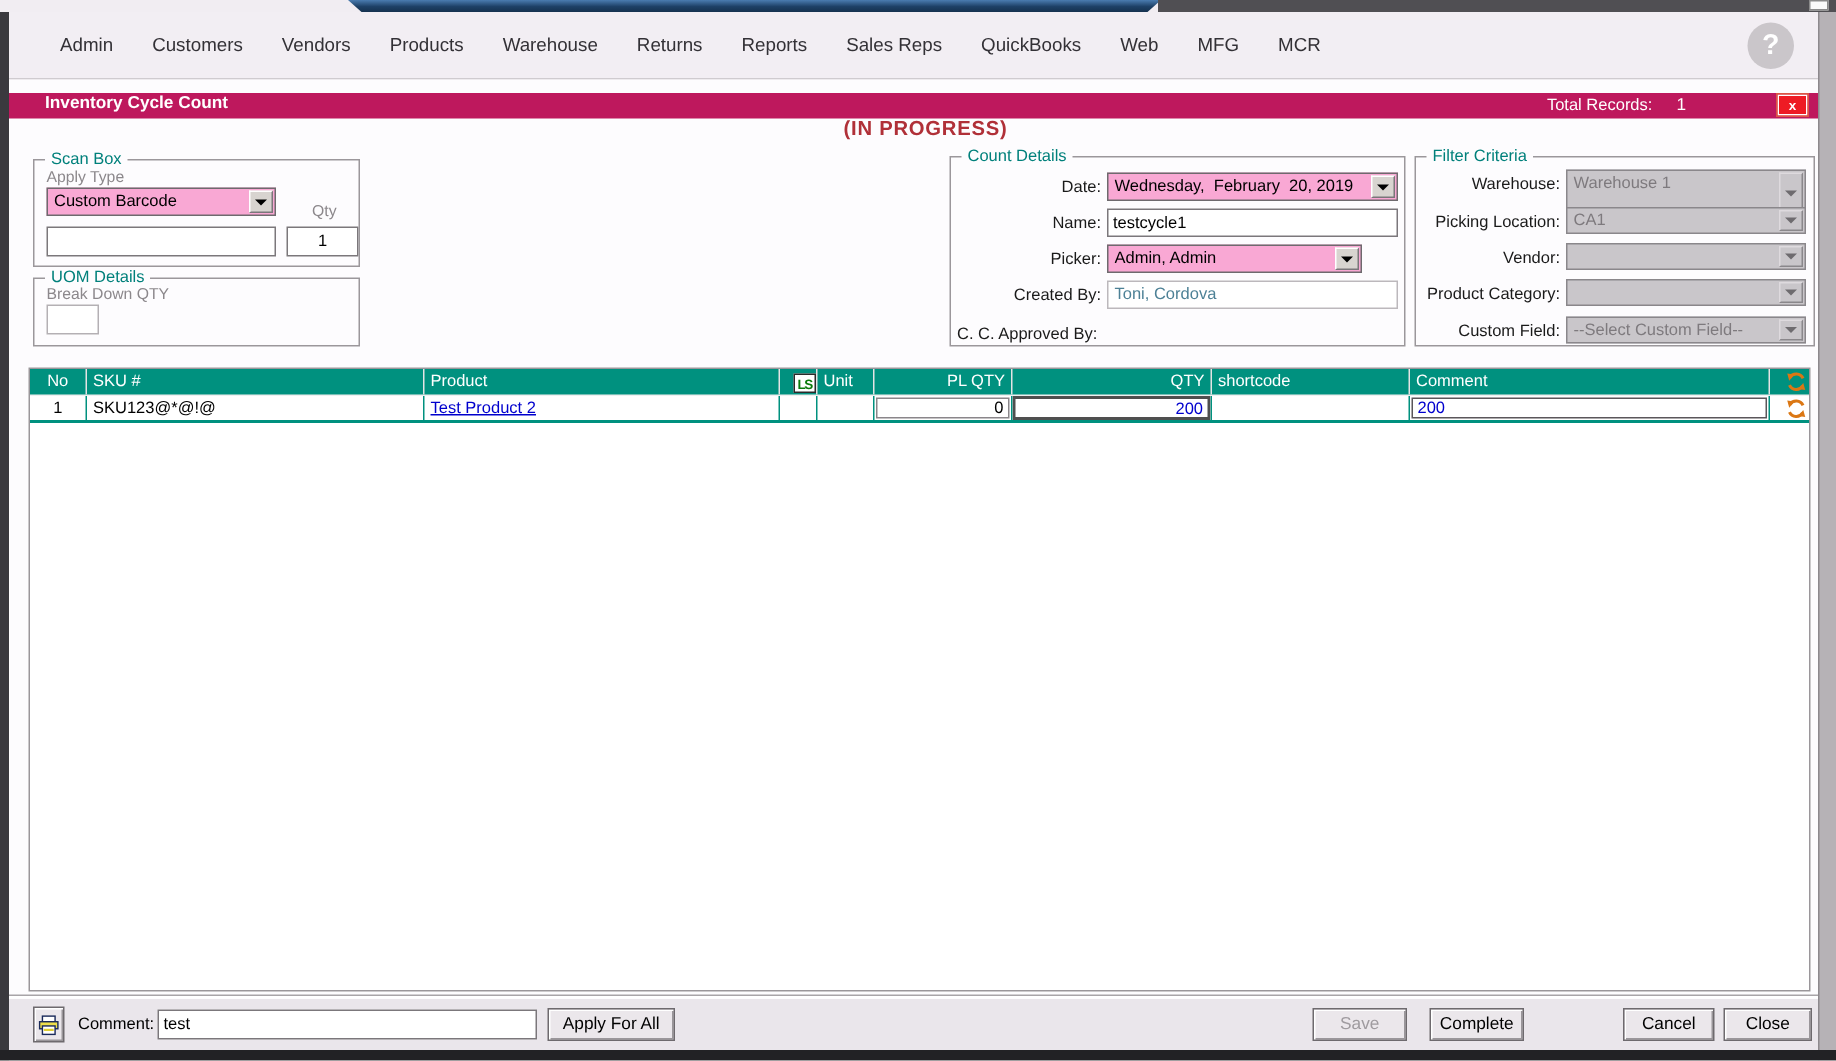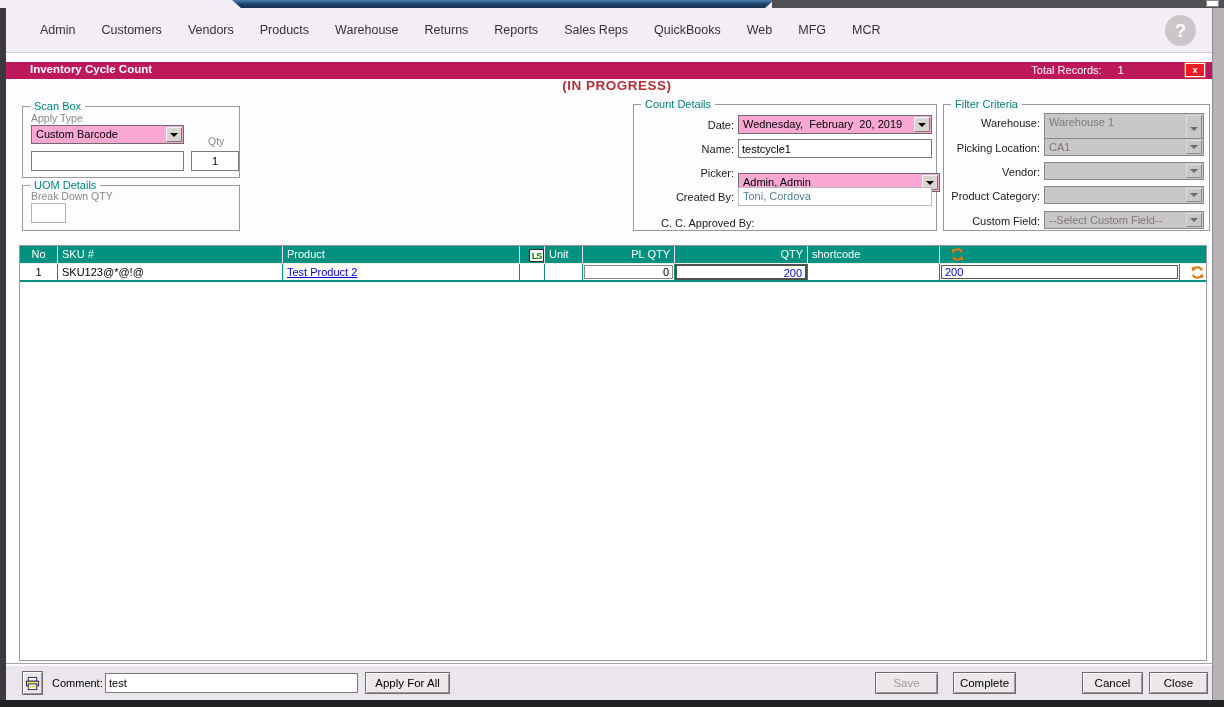--- a/index.html
+++ b/index.html
@@ -39,21 +39,21 @@
                display:flex; align-items:center; justify-content:center; line-height:1; cursor:default; }
 
   .status-text { position:absolute; left:0; right:0; top:25px; text-align:center; padding-left:16px;
                  color:#B03038; font-weight:bold; font-size:13.5px; letter-spacing:0.5px; }
 
   
   .gbox { position:absolute; border:1px solid #9b979b; }
   .gbox .legend { position:absolute; top:-7px; left:7px; background:#fdfcfe; padding:0 4px;
                   color:#00807B; font-size:11px; white-space:nowrap; }
   .glabel { position:absolute; color:#8c888c; font-size:10.5px; white-space:nowrap; }
-  .blabel { position:absolute; color:#1a1a1a; font-size:11px; white-space:nowrap;margin-left:23px; }
+  .blabel { position:absolute; color:#1a1a1a; font-size:11px; white-space:nowrap; }
 
   .tinput { position:absolute; border:1px solid #7b777b; background:#fff; font-family:inherit;
             font-size:11px; color:#000; padding:0 3px; outline:none; }
   .combo { position:absolute; background:#f9a8d4; border:1px solid #6e6a6e; font-size:11px; }
   .combo .combo-text { position:absolute; left:4px; top:2px; right:18px; white-space:pre; overflow:hidden; color:#000; }
   .combo .combo-arrow { position:absolute; right:1px; top:1px; bottom:1px; width:16px; background:#d8d4d0;
             border:1px solid; border-color:#ffffff #7a767a #7a767a #ffffff;
             display:flex; align-items:center; justify-content:center; }
   .tri { width:0; height:0; border-left:4px solid transparent; border-right:4px solid transparent; border-top:4px solid #000; }
   .combo.disabled { background:#c9c6ca; border-color:#8a878b; }
@@ -170,21 +170,21 @@
         <span class="combo-text">Wednesday,  February  20, 2019</span>
         <span class="combo-arrow">
             <span class="tri"></span>
           </span>
       </div>
 
       <span class="cd-row-label" style="left:4px; top:38px;">Name:</span>
       <input class="tinput" style="left: 104px; top: 34px; width: 194px; height: 19px;" value="testcycle1">
 
       <span class="cd-row-label" style="left:4px; top:62px;">Picker:</span>
-      <div class="combo" style="left:104px; top:58px; width:202px; height:19px;margin-top:10px;">
+      <div class="combo" style="left:104px; top:58px; width:170px; height:19px;">
         <span class="combo-text">Admin, Admin</span>
         <span class="combo-arrow">
             <span class="tri"></span>
           </span>
       </div>
 
       <span class="cd-row-label" style="left:4px; top:86px;">Created By:</span>
       <div class="created-box" style="left:104px; top:82px; width:194px; height:19px;">Toni, Cordova</div>
 
       <span class="blabel" style="left:4px; top:112px;">C. C. Approved By:</span>
@@ -240,20 +240,21 @@
         <div class="hcell c-no t-center">No</div>
         <div class="hcell c-sku">SKU #</div>
         <div class="hcell c-prod">Product</div>
         <div class="hcell c-ls icon-cell">
           <span class="ls-icon">LS</span>
         </div>
         <div class="hcell c-unit">Unit</div>
         <div class="hcell c-plqty t-right">PL QTY</div>
         <div class="hcell c-qty t-right">QTY</div>
         <div class="hcell c-short">shortcode</div>
+        <div class="hcell c-comm">Comment</div>
         <div class="hcell c-ref icon-cell">
           <svg width="15" height="15" viewBox="0 0 16 16">
             <g stroke="#DB7714" stroke-width="2.2" fill="none">
               <path d="M12.8 5.6 A5.3 5.3 0 0 0 3.4 5.1"></path>
               <path d="M3.2 10.4 A5.3 5.3 0 0 0 12.6 10.9"></path>
             </g>
             <path d="M1.6 2.2 L6.6 2.8 L3.0 7.2 Z" fill="#DB7714"></path>
             <path d="M14.4 13.8 L9.4 13.2 L13.0 8.8 Z" fill="#DB7714"></path>
           </svg>
         </div>

